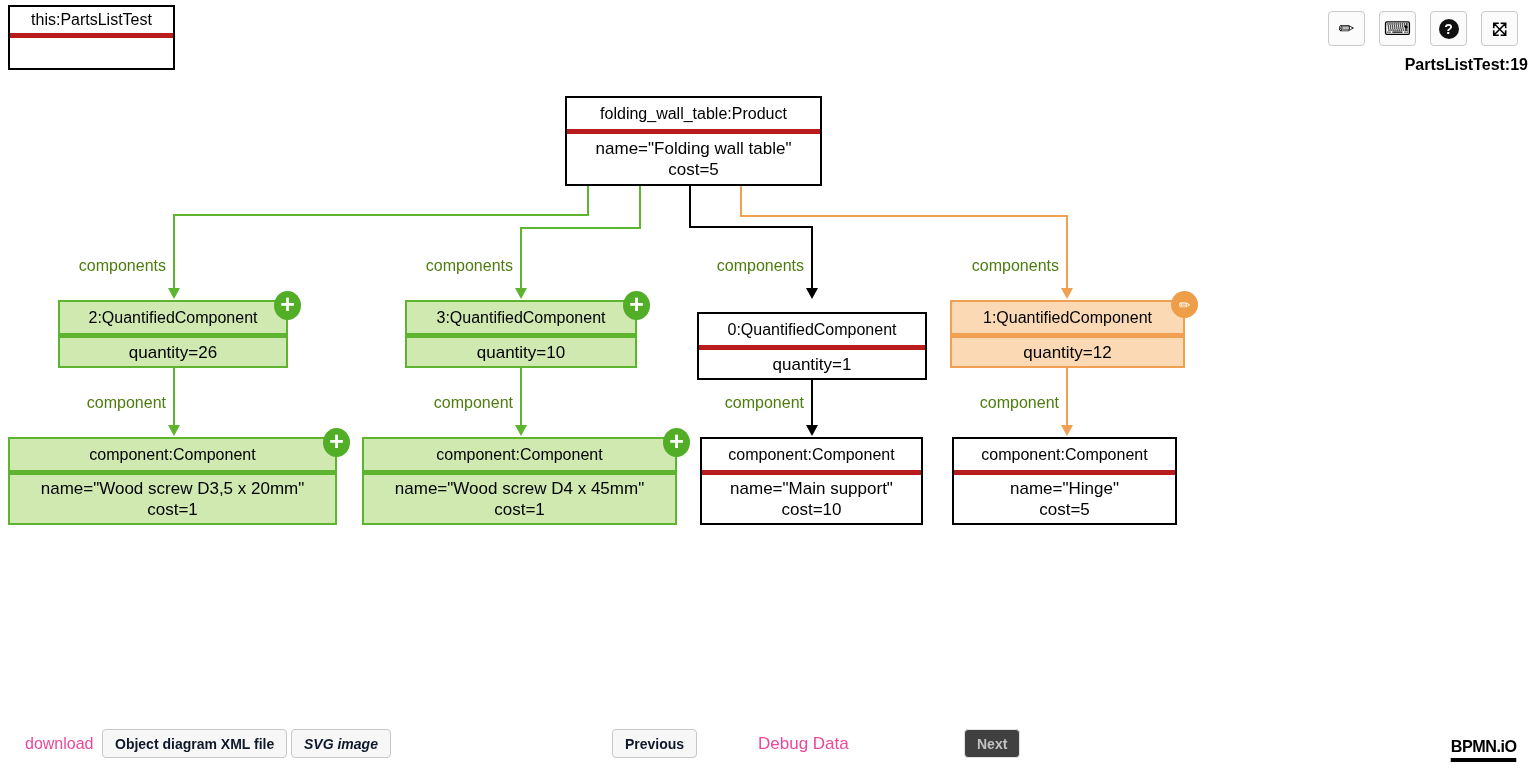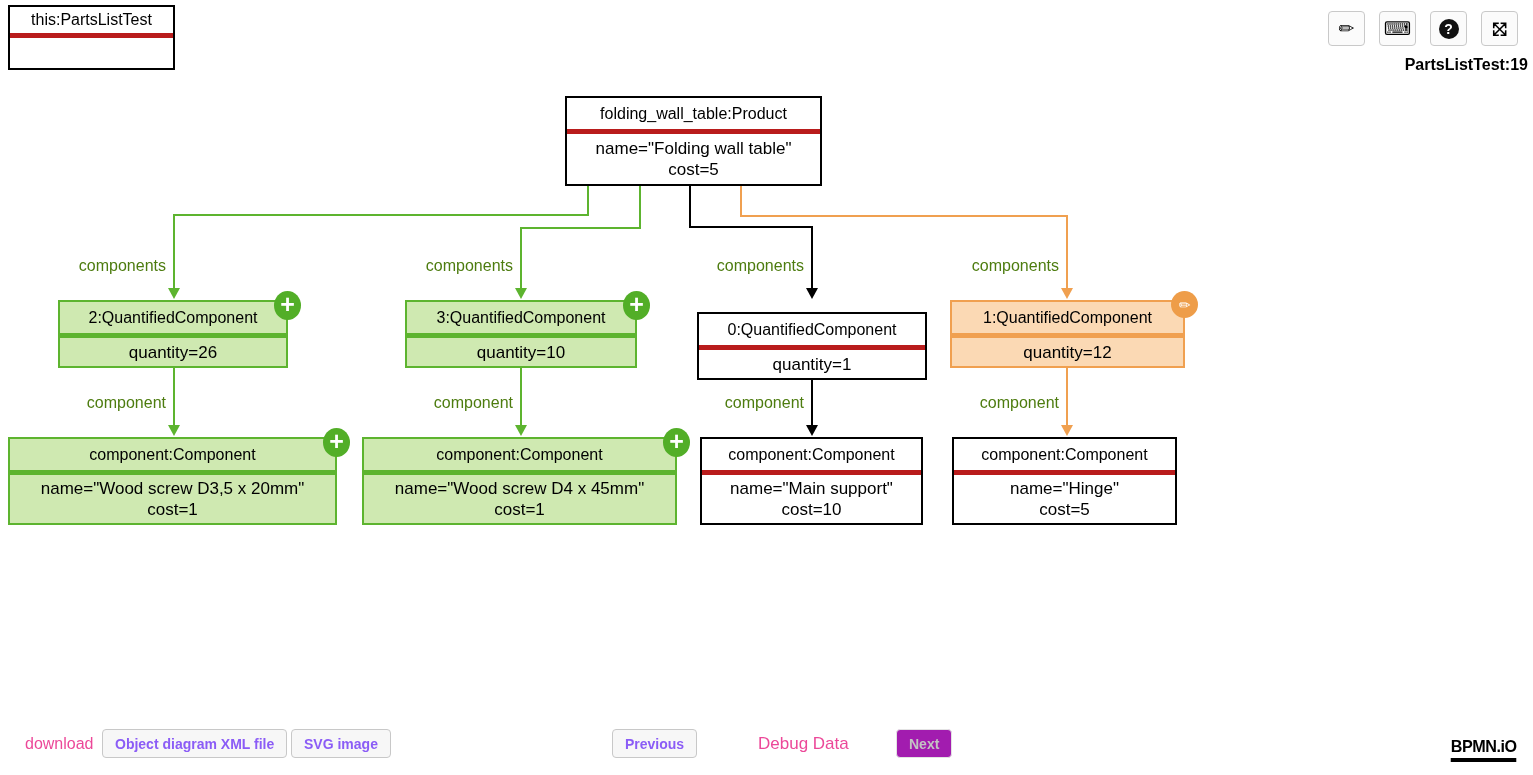--- a/index.html
+++ b/index.html
@@ -79,27 +79,27 @@
     position:absolute;top:56px;right:5px;font-size:16px;font-weight:bold;z-index:10;
   }
 
   
   .footer-text{position:absolute;font-size:16px;color:#ec4899;}
   #download-label{left:25px;top:735px;}
   #debug-label{left:758px;top:734px;font-size:17px;}
   .footer-btn{
     position:absolute;top:729px;height:29px;box-sizing:border-box;
     background:#f7f7f7;border:1px solid #c8c8c8;border-radius:4px;
-    font-family:inherit;font-size:14px;font-weight:bold;color:#8b5cf6;
+    font-family:inherit;font-size:14px;font-weight:bold;color:#0f172a;
     padding:0 12px;cursor:pointer;white-space:nowrap;
   }
   #btn-xml{left:102px;}
-  #btn-svg{left:291px;}
+  #btn-svg{left:291px;font-style:italic;}
   #btn-prev{left:612px;}
-  #btn-next{left:896px;color:#c3c3c3;border-color:#e3e3e3;background:#a21caf;cursor:default;}
+  #btn-next{left:964px;color:#c3c3c3;border-color:#e3e3e3;background:#404040;cursor:default;}
   #bpmn-logo{
     position:absolute;right:15px;top:737px;
     font-size:17px;font-weight:bold;letter-spacing:-0.5px;color:#000;
     border-bottom:4px solid #000;padding-bottom:1px;transform:scaleX(.95);
     text-decoration:none;
   }
 </style>
 </head>
 <body>
 

